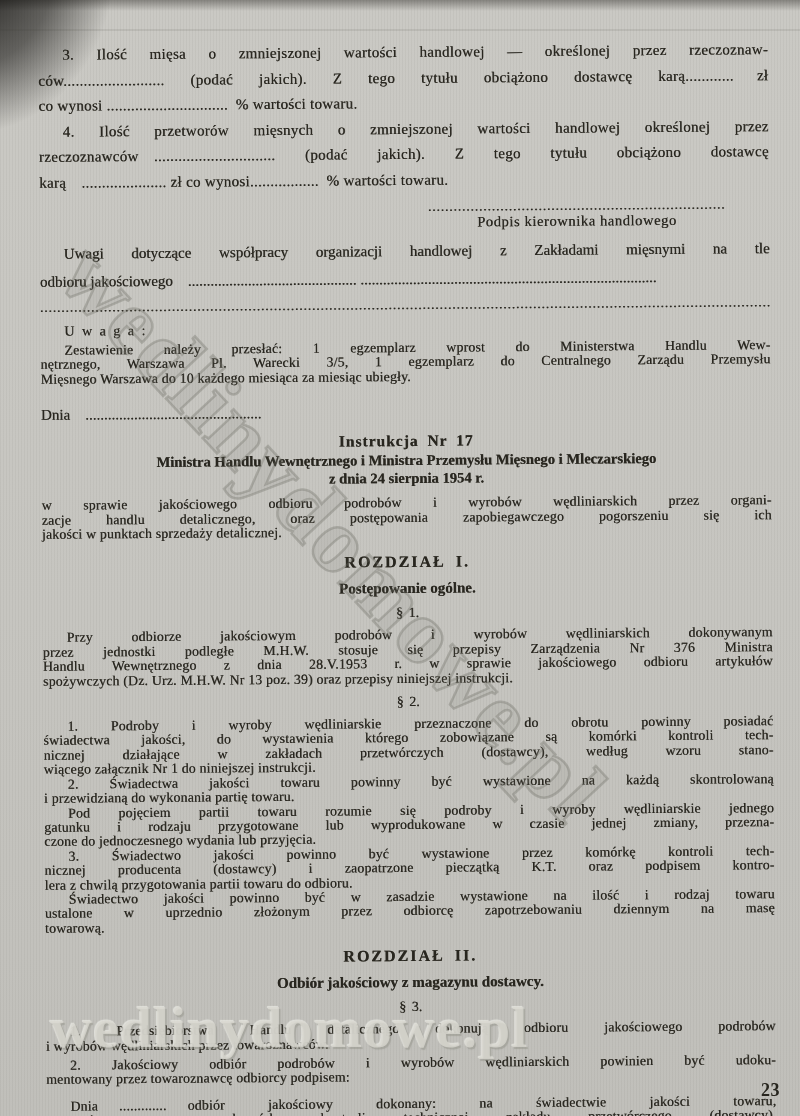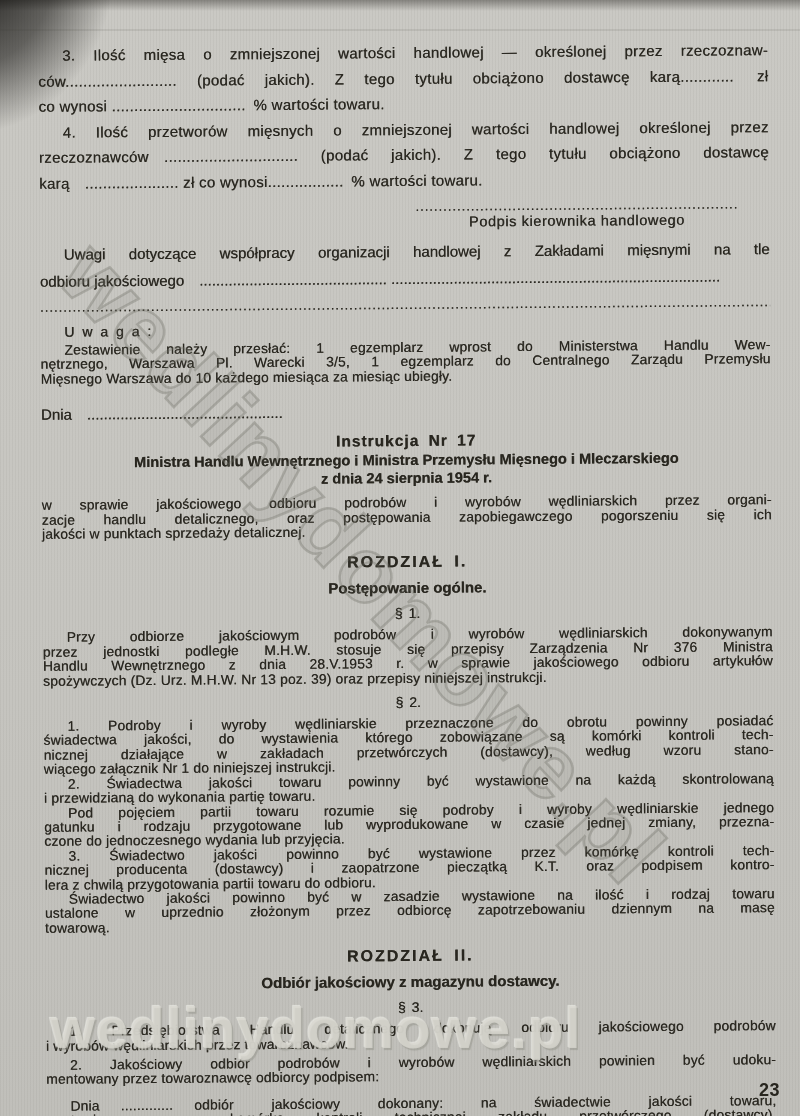--- a/index.html
+++ b/index.html
@@ -1,18 +1,18 @@
 <!DOCTYPE html>
 <html><head>
 <meta charset="utf-8">
 <style>
   html,body{margin:0;padding:0;background:#888;}
   .page{
     position:relative;width:800px;height:1116px;overflow:hidden;
-    font-family:Liberation Sans, sans-serif;color:#28261f;
+    font-family:Liberation Serif, serif;color:#28261f;
     background-image:
       repeating-linear-gradient(90deg, rgba(70,68,58,0.05) 0 1px, rgba(0,0,0,0) 1px 3px),
       linear-gradient(180deg,#cac9c4 0%,#c6c5c0 55%,#c0bfba 100%);
   }
   .top-shade{position:absolute;top:0;left:0;width:100%;height:11px;
     background:linear-gradient(180deg,rgba(28,26,22,0.4),rgba(28,26,22,0));}
   .corner-tl{position:absolute;top:-34px;left:-34px;width:150px;height:170px;
     background:radial-gradient(ellipse at 0% 0%,rgba(14,13,11,0.95) 0%,rgba(14,13,11,0.55) 42%,rgba(14,13,11,0) 70%);}
   .crease{position:absolute;top:29px;left:0;width:100%;height:2px;background:rgba(60,58,48,0.10);}
 

